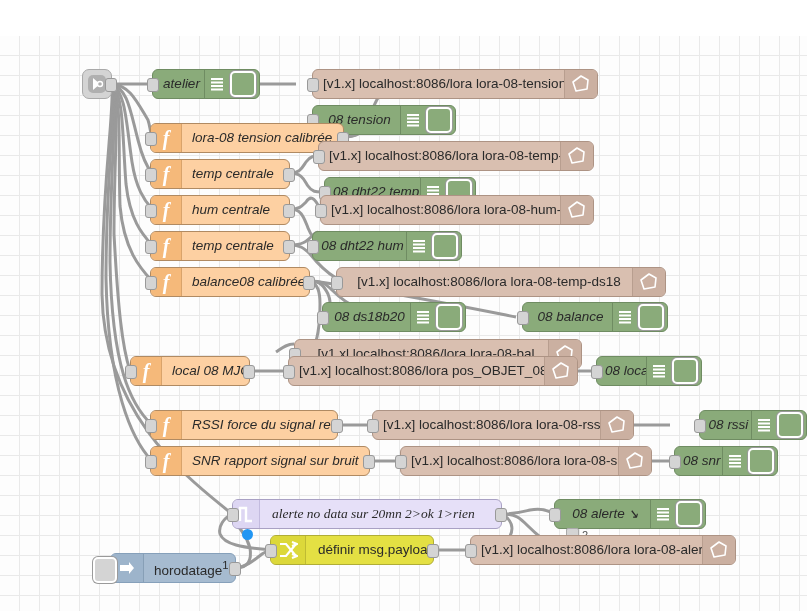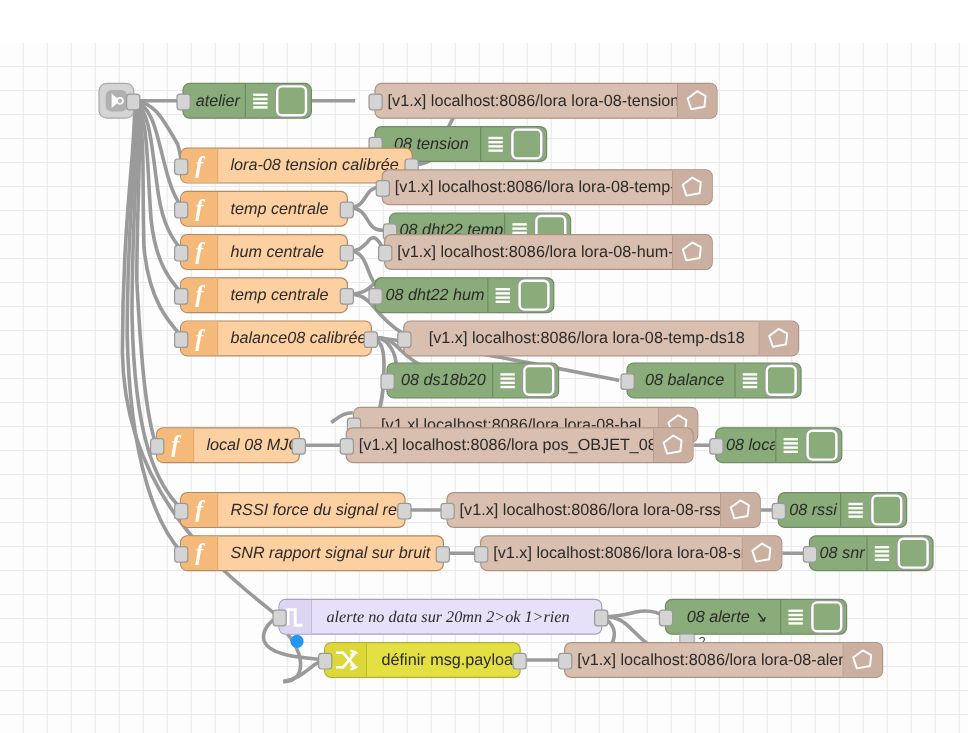--- a/index.html
+++ b/index.html
@@ -459,21 +459,21 @@
   <div class="node n-influx" style="left:372px;top:374px;width:262px;">
     <span class="port in"></span>
     <span class="lbl">[v1.x] localhost:8086/lora lora-08-rssi</span>
     <span class="icon-band-r">
       <svg class="ic" width="20" height="20" viewBox="0 0 20 20">
           <polygon points="10,2 17,6 16,15 5,17 2,8" fill="none" stroke="#ffffff" stroke-width="1.6" stroke-linejoin="round"></polygon>
         </svg>
     </span>
   </div>
 
-  <div class="node n-debug" style="left:648px;top:374px;width:108px;">
+  <div class="node n-debug" style="left:699px;top:374px;width:108px;">
     <span class="port in"></span>
     <span class="lbl">08 rssi</span>
     <span class="dbg-icon">
       <svg class="ic" width="14" height="16" viewBox="0 0 14 16">
           <g fill="#ffffff">
             <rect x="1" y="2" width="12" height="2"></rect>
             <rect x="1" y="5.5" width="12" height="2"></rect>
             <rect x="1" y="9" width="12" height="2"></rect>
             <rect x="1" y="12.5" width="12" height="2"></rect>
           </g>
@@ -567,14 +567,26 @@
   <div class="node n-influx" style="left:470px;top:499px;width:266px;">
     <span class="port in"></span>
     <span class="lbl">[v1.x] localhost:8086/lora lora-08-alerte</span>
     <span class="icon-band-r">
       <svg class="ic" width="20" height="20" viewBox="0 0 20 20">
           <polygon points="10,2 17,6 16,15 5,17 2,8" fill="none" stroke="#ffffff" stroke-width="1.6" stroke-linejoin="round"></polygon>
         </svg>
     </span>
   </div>
 
+  <div class="node n-inject" style="left:110px;top:517px;width:126px;">
+    <span class="inj-btn"></span>
+    <span class="icon-band">
+      <svg class="ic" width="18" height="18" viewBox="0 0 18 18">
+        <path d="M2 6 L11 6 L11 3 L16 9 L11 15 L11 12 L2 12 Z" fill="#ffffff"></path>
+      </svg>
+    </span>
+    <span class="lbl">
+      <span>horodatage</span><sup>1</sup>
+    </span>
+    <span class="port out"></span>
+  </div>
 
 </div>
 
 </body></html>

